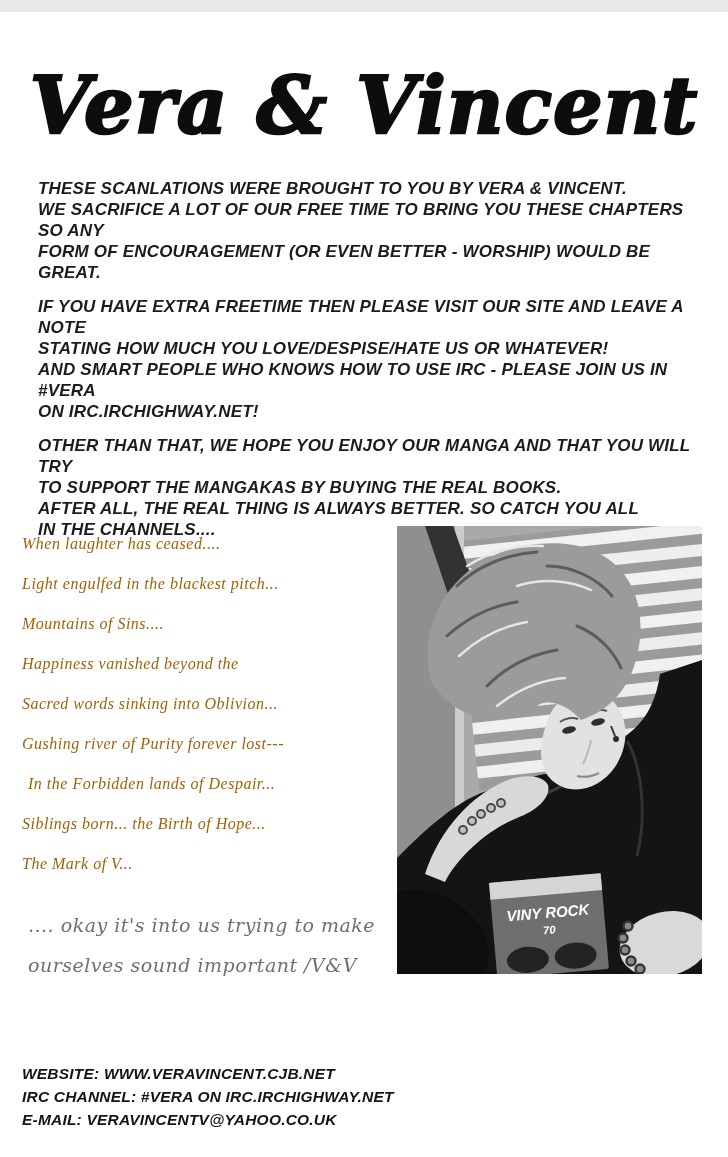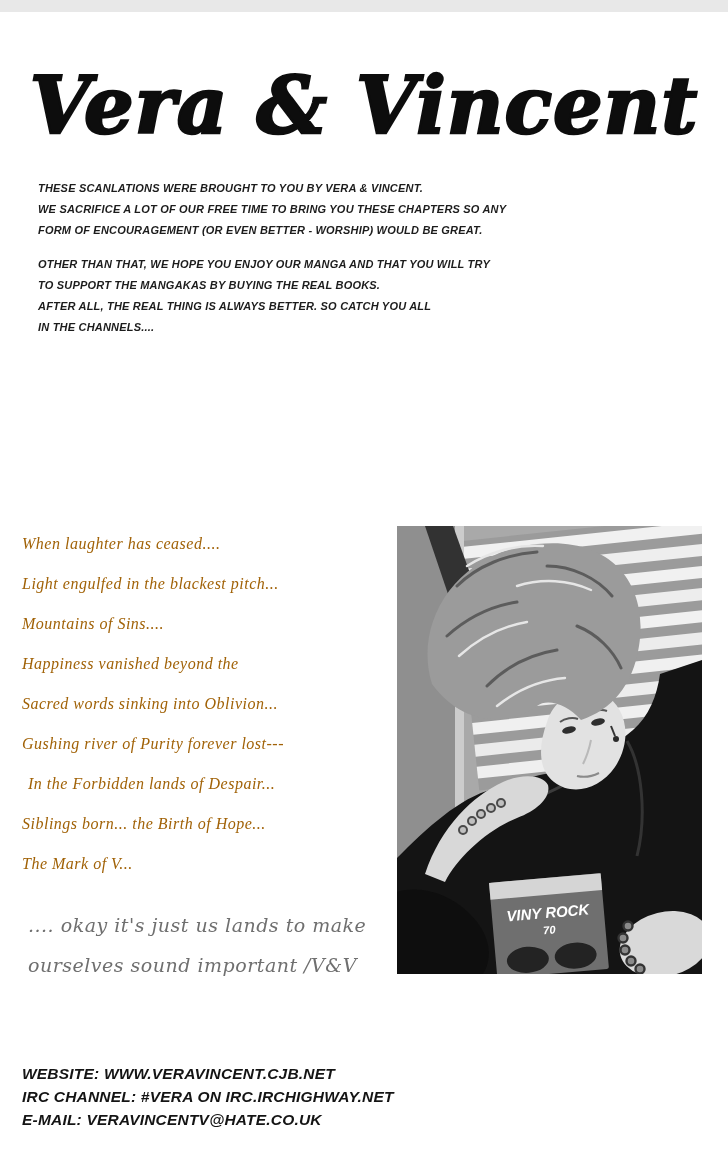--- a/index.html
+++ b/index.html
@@ -16,21 +16,21 @@
     font-size:78px; line-height:100px;
     color:#0d0d0d;
     -webkit-text-stroke:2.5px #0d0d0d;
     letter-spacing:1px;
     white-space:nowrap;
   }
   .intro {
     position:absolute; left:38px; top:166px; width:668px;
     font-family:"Liberation Sans", sans-serif;
     font-style:italic; font-weight:700;
-    font-size:11px; line-height:21px;
+    font-size:17px; line-height:21px;
     color:#1c1c1c; letter-spacing:0.2px;
   }
   .intro .para { margin:0 0 13px 0; white-space:pre-line; }
   .poem {
     position:absolute; left:22px; top:512px; width:372px;
     font-family:Liberation Serif, serif;
     font-style:italic; font-weight:400;
     font-size:16px; color:#a16207; letter-spacing:0.5px;
   }
   .poem .poem-line { height:40px; line-height:40px; white-space:nowrap; }
@@ -63,40 +63,44 @@
 <body>
 
 <div class="page">
 
   <div class="title">Vera &amp; Vincent</div>
 
   <div class="intro">
     <div class="para">THESE SCANLATIONS WERE BROUGHT TO YOU BY VERA &amp; VINCENT.
 WE SACRIFICE A LOT OF OUR FREE TIME TO BRING YOU THESE CHAPTERS SO ANY
 FORM OF ENCOURAGEMENT (OR EVEN BETTER - WORSHIP) WOULD BE GREAT.</div>
+    <div class="para">IF YOU HAVE EXTRA FREETIME THEN PLEASE VISIT OUR SITE AND LEAVE A NOTE
+STATING HOW MUCH YOU LOVE/DESPISE/HATE US OR WHATEVER!
+AND SMART PEOPLE WHO KNOWS HOW TO USE IRC - PLEASE JOIN US IN #VERA
+ON IRC.IRCHIGHWAY.NET!</div>
     <div class="para">OTHER THAN THAT, WE HOPE YOU ENJOY OUR MANGA AND THAT YOU WILL TRY
 TO SUPPORT THE MANGAKAS BY BUYING THE REAL BOOKS.
 AFTER ALL, THE REAL THING IS ALWAYS BETTER. SO CATCH YOU ALL
 IN THE CHANNELS....</div>
   </div>
 
   <div class="poem">
     <div class="poem-line">When laughter has ceased....</div>
     <div class="poem-line">Light engulfed in the blackest pitch...</div>
     <div class="poem-line">Mountains of Sins....</div>
     <div class="poem-line">Happiness vanished beyond the</div>
     <div class="poem-line">Sacred words sinking into Oblivion...</div>
     <div class="poem-line">Gushing river of Purity forever lost---</div>
     <div class="poem-line" style="padding-left:6px;">In the Forbidden lands of Despair...</div>
     <div class="poem-line">Siblings born... the Birth of Hope...</div>
     <div class="poem-line">The Mark of V...</div>
   </div>
 
   <div class="postscript">
-    <div class="poem-line">.... okay it's just us lands to make</div>
+    <div class="poem-line">.... okay it's into us trying to make</div>
     <div class="poem-line">ourselves sound important /V&amp;V</div>
   </div>
 
   <div class="photo" title="Black-and-white photograph of a person with tousled light hair in a dark jacket, chin resting on hand, chain bracelet on wrist, seated before window blinds with a VINY ROCK magazine below">
     <svg width="305" height="448" viewBox="0 0 305 448" xmlns="http://www.w3.org/2000/svg">
 
       <rect x="0" y="0" width="305" height="448" fill="#a9a9a9"></rect>
 
       <g transform="rotate(-6 305 40)">
         <rect x="60" y="-10" width="260" height="250" fill="#9b9b9b"></rect>
@@ -173,16 +177,16 @@
         <circle cx="243" cy="443" r="4.5"></circle>
       </g>
 
       <path d="M 0,448 L 0,366 C 26,358 60,370 80,396 C 94,414 95,434 86,448 Z" fill="#0e0e0e"></path>
     </svg>
   </div>
 
   <div class="footer">
     <div class="footer-line">WEBSITE: WWW.VERAVINCENT.CJB.NET</div>
     <div class="footer-line">IRC CHANNEL: #VERA ON IRC.IRCHIGHWAY.NET</div>
-    <div class="footer-line">E-MAIL: VERAVINCENTV@HATE.CO.UK</div>
+    <div class="footer-line">E-MAIL: VERAVINCENTV@YAHOO.CO.UK</div>
   </div>
 
 </div>
 
 </body></html>

